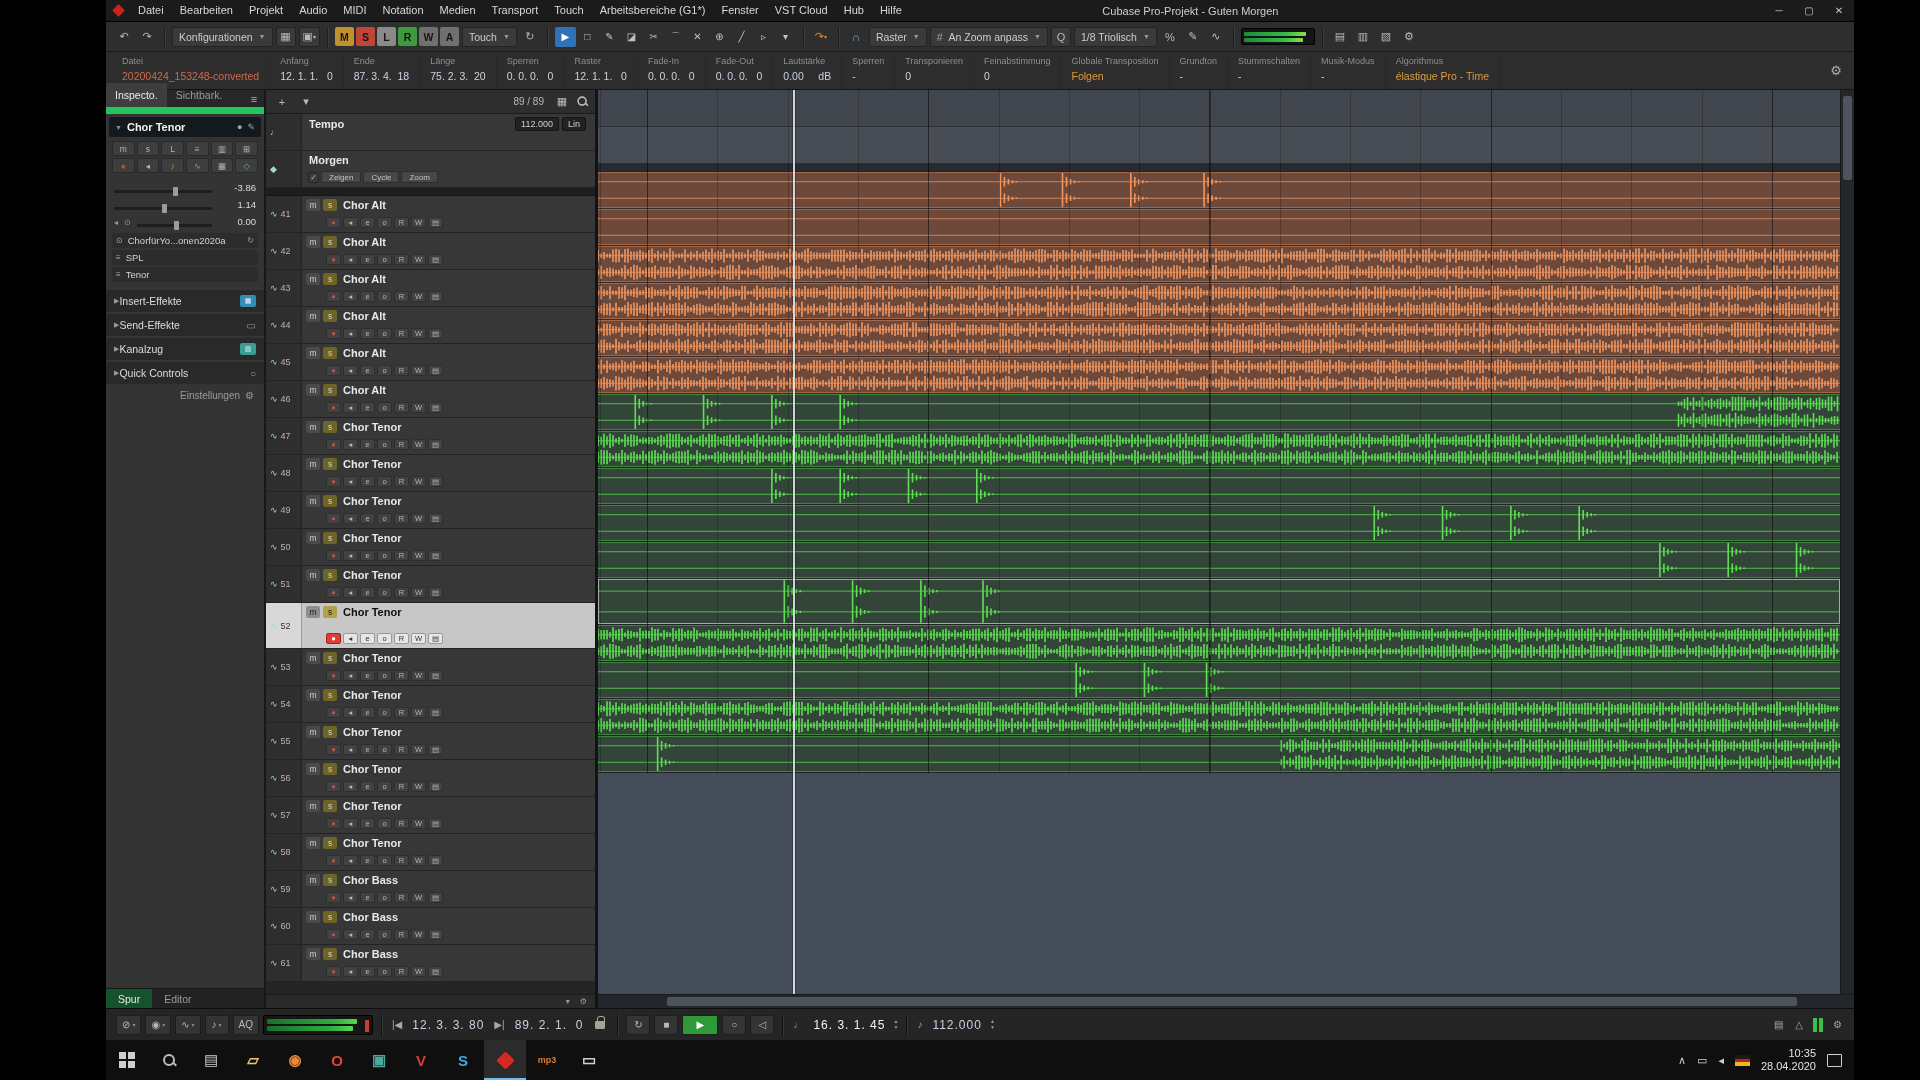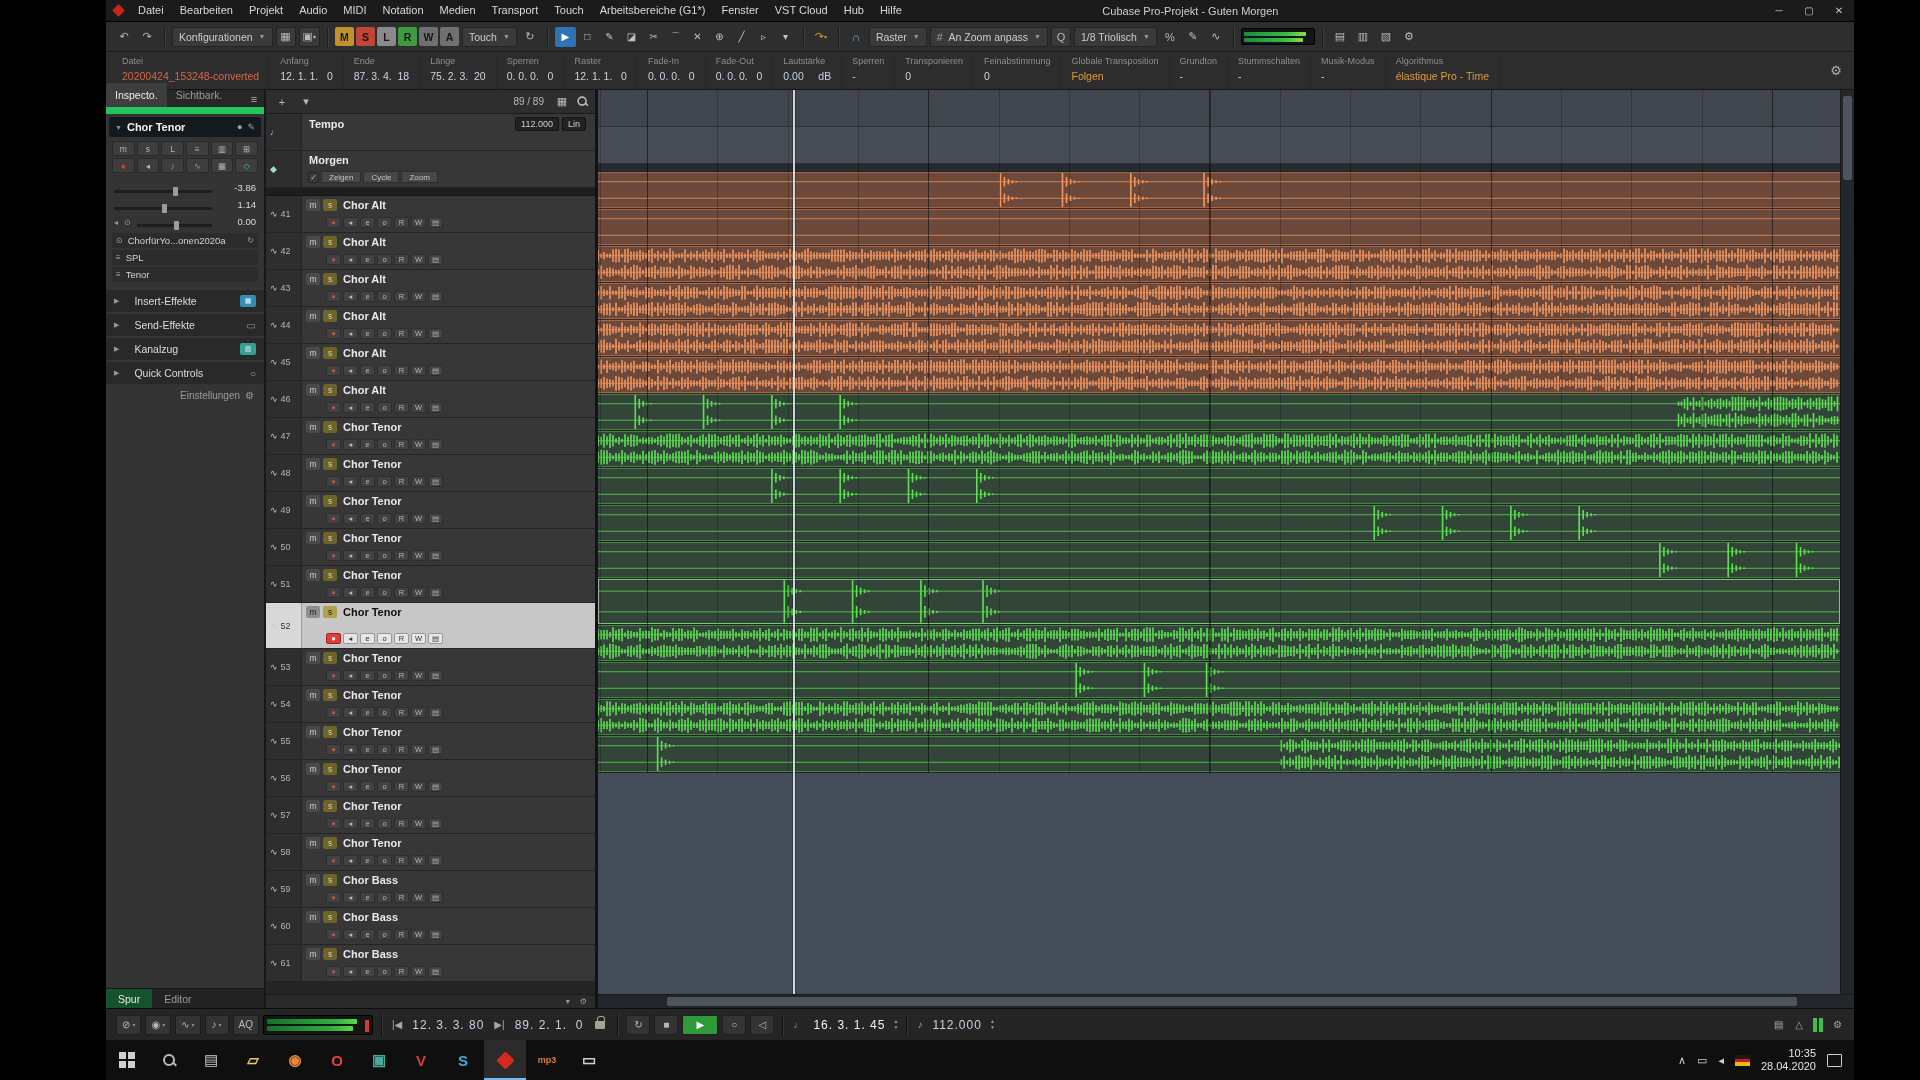--- a/index.html
+++ b/index.html
@@ -57,21 +57,21 @@
 .frow{display:flex;align-items:flex-end;gap:6px;height:15px}
 .ftrack{flex:1;height:3px;background:#1e1e1e;border-radius:1px;position:relative}
 .fhandle{position:absolute;top:-3px;width:5px;height:9px;background:#9c9c9c;border-radius:1px}
 .fval{width:38px;text-align:right;font-size:9.5px;color:#dcdcdc;white-space:nowrap}
 .fic{font-size:8px;color:#8f9aa5}
 .routing{padding:2px 6px;display:flex;flex-direction:column;gap:2px}
 .rrow{height:15px;display:flex;align-items:center;gap:5px;font-size:9.5px;color:#d2d2d2;background:#2c2c2c;border-radius:2px;padding:0 4px;white-space:nowrap;overflow:hidden}
 .rrow .ric{font-size:8px;color:#8fb7c9;flex:0 0 auto}
 .rrow .rtail{margin-left:auto;font-size:8px;color:#9a9a9a}
 .sections{margin-top:6px;display:flex;flex-direction:column;gap:2px}
-.sec{height:22px;background:#292929;display:flex;align-items:center;gap:15px;padding:0 8px}
+.sec{height:22px;background:#292929;display:flex;align-items:center;gap:0;padding:0 8px}
 .sec .arr{font-size:7px;color:#9a9a9a}
 .sec .lbl{font-size:10.5px;color:#dcdcdc;flex:1;white-space:nowrap}
 .badge{width:16px;height:12px;border-radius:2px;font-size:7px;color:#eef;display:flex;align-items:center;justify-content:center}
 .sec-ic{font-size:10px;color:#9a9a9a}
 .settings-row{height:22px;display:flex;align-items:center;justify-content:flex-end;gap:5px;padding:0 10px;font-size:10px;color:#9a9a9a}
 .insp-fill{flex:1}
 .insp-bottom{height:20px;display:flex;background:#222;border-top:1px solid #171717}
 .ib-tab{padding:0 12px;line-height:20px;font-size:10.5px;color:#9a9a9a}
 .ib-tab.active{background:#14532d;color:#e8e8e8}
 

